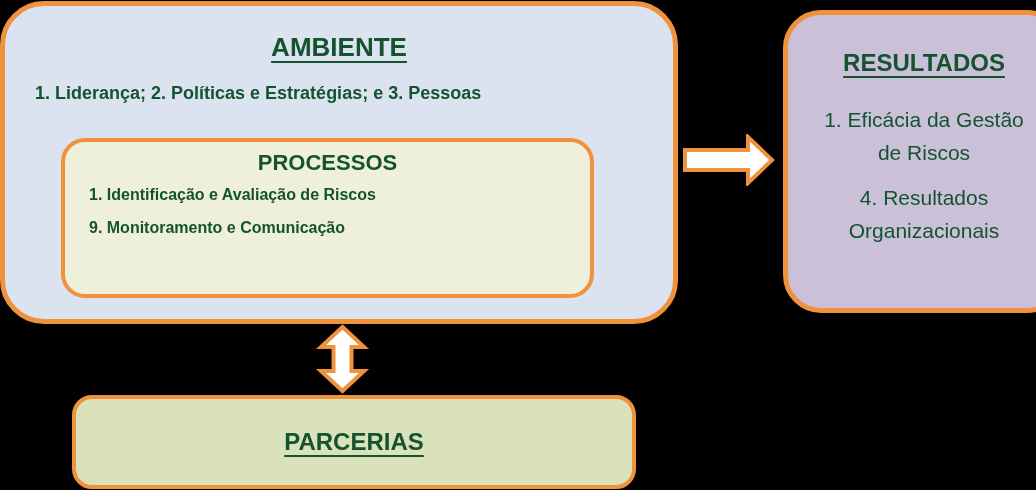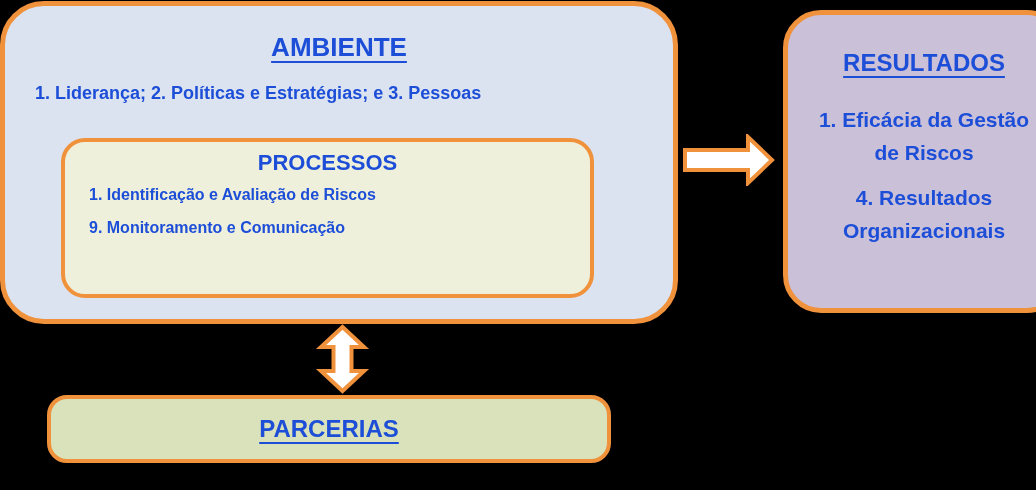--- a/index.html
+++ b/index.html
@@ -7,21 +7,21 @@
     padding: 0;
     background: #000000;
   }
   .stage {
     position: relative;
     width: 1036px;
     height: 490px;
     background: #000000;
     overflow: hidden;
     font-family: "Liberation Sans", sans-serif;
-    color: #1d4ed8;
+    color: #14532d;
   }
   .box {
     position: absolute;
     box-sizing: border-box;
     border: 5px solid #f0913c;
   }
   .ambiente {
     left: 0px;
     top: 1px;
     width: 678px;
@@ -78,31 +78,31 @@
     text-align: center;
   }
   .resultados-title {
     margin: 34px 0 0 0;
     font-size: 24px;
     font-weight: bold;
   }
   .res-item {
     margin: 26px 24px 0 24px;
     font-size: 21px;
-    font-weight: bold;
+    font-weight: normal;
     line-height: 33px;
   }
   .res-item + .res-item {
     margin-top: 12px;
   }
   .parcerias {
-    left: 47px;
+    left: 72px;
     top: 395px;
     width: 564px;
-    height: 68px;
+    height: 94px;
     background: #d9e2ba;
     border-width: 4px;
     border-radius: 20px;
     display: flex;
     align-items: center;
     justify-content: center;
   }
   .parcerias-title {
     margin: 0;
     font-size: 24px;

